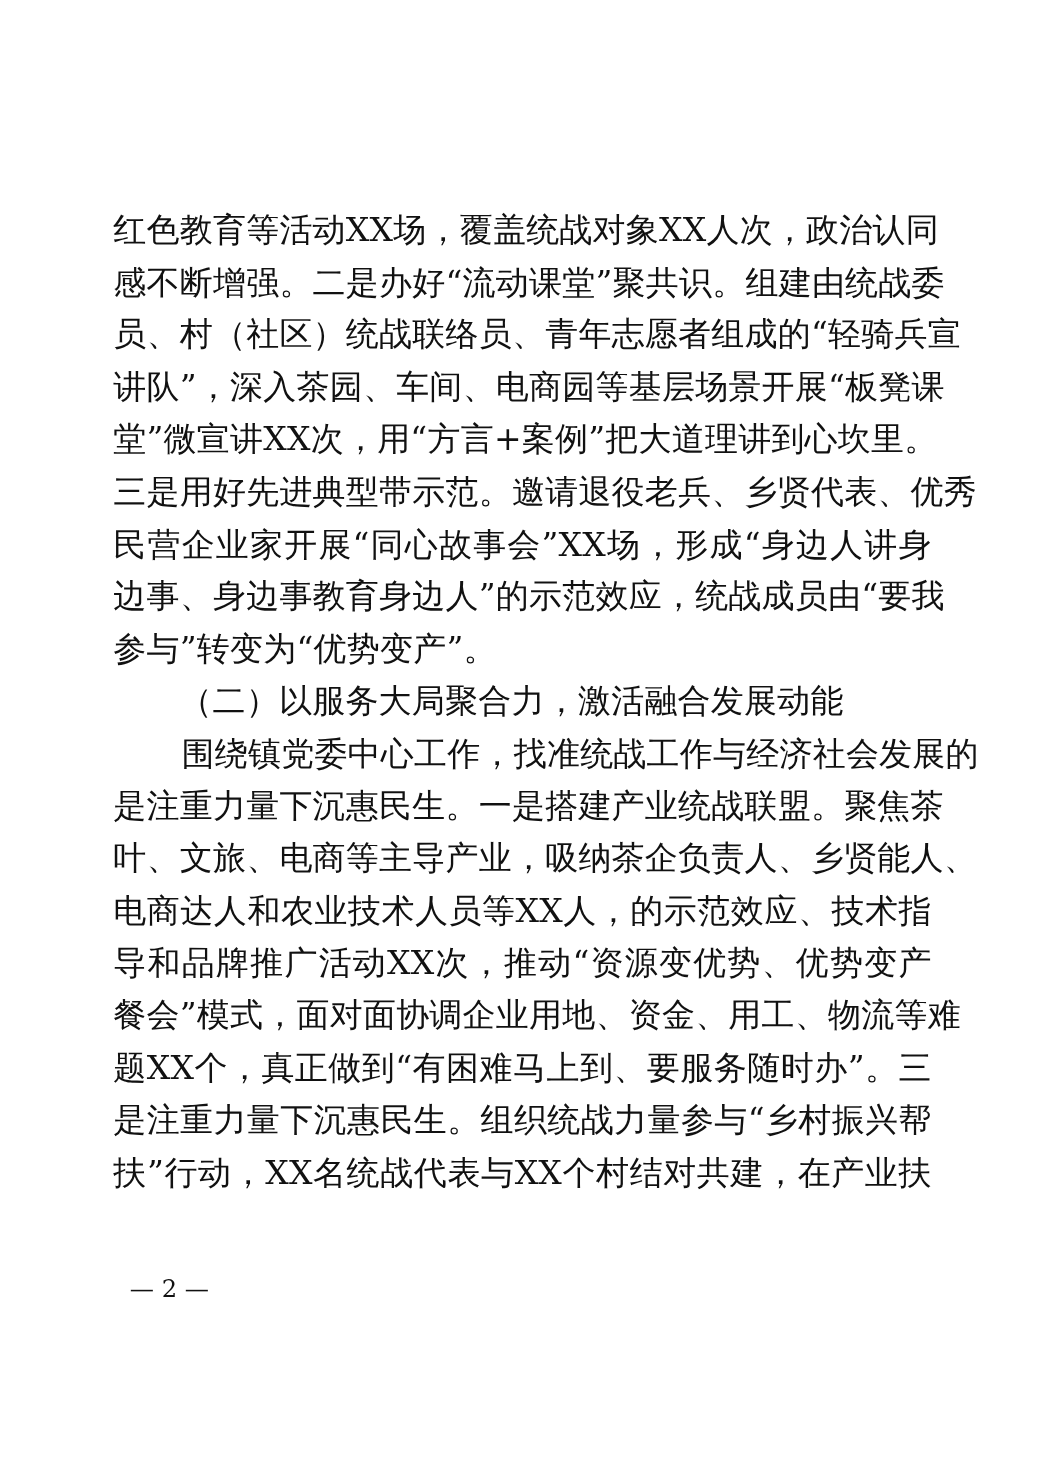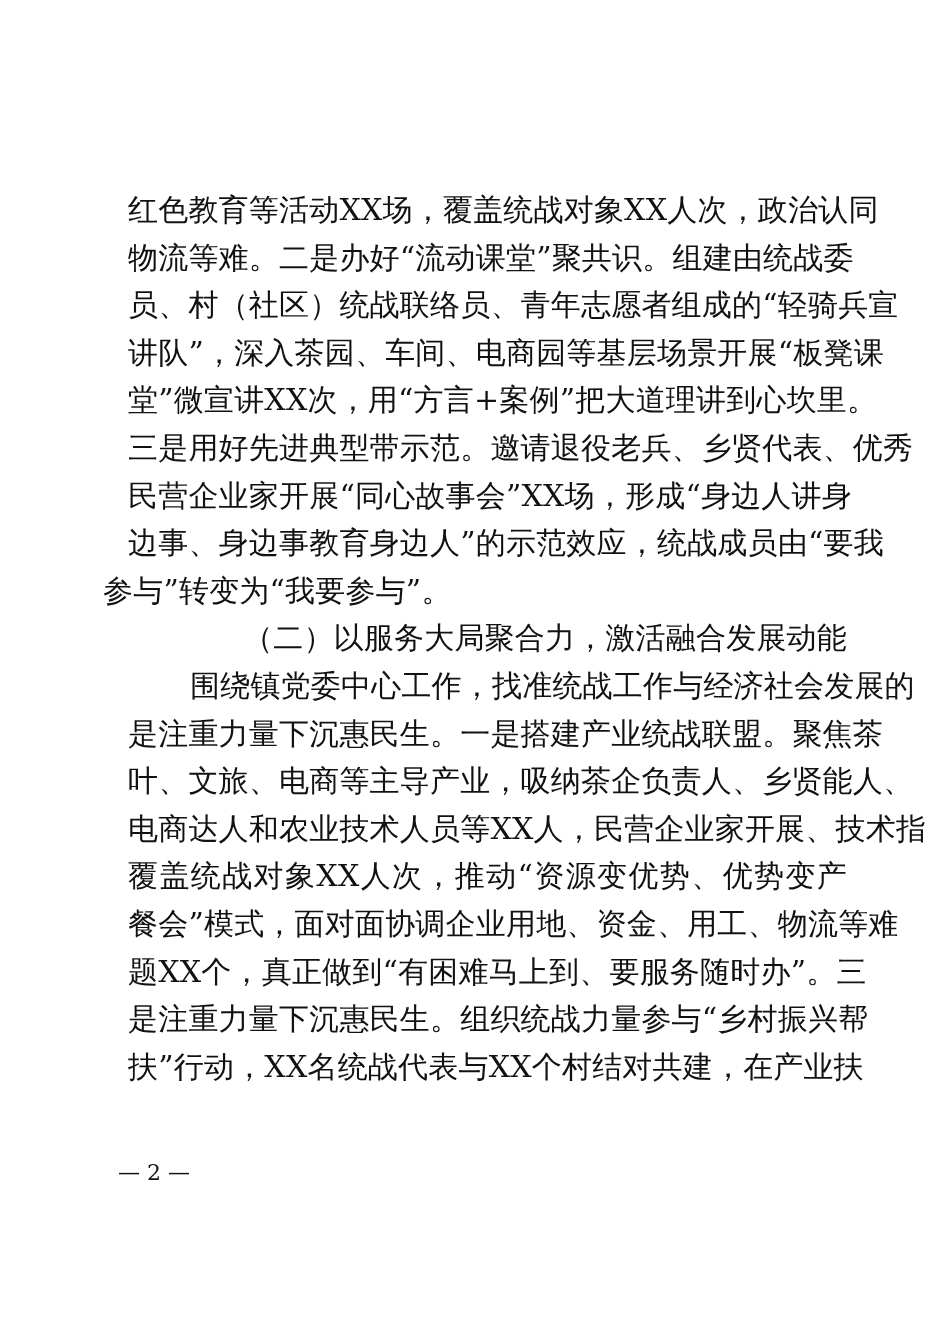--- a/index.html
+++ b/index.html
@@ -32,61 +32,59 @@
     .line {
       height: 47.6px;
       line-height: 47.6px;
       font-size: 30px;
       white-space: nowrap;
       letter-spacing: 0.2px;
     }
     .line.justify {
       text-align: justify;
       text-align-last: justify;
-      margin-left: 25px;
     }
     .line.heading {
       padding-left: 60px;
-      text-align: right;
     }
     .line.indent {
       padding-left: 62px;
     }
     .page-number {
       position: absolute;
       left: 118px;
       top: 1158px;
       font-size: 22px;
       line-height: 30px;
       white-space: nowrap;
       color: #111111;
     }
   </style>
 </head>
 <body>
 
 <div class="page">
   <div class="body-text">
     <div class="line justify">红色教育等活动XX场，覆盖统战对象XX人次，政治认同</div>
-    <div class="line justify">物流等难。二是办好“流动课堂”聚共识。组建由统战委</div>
+    <div class="line justify">感不断增强。二是办好“流动课堂”聚共识。组建由统战委</div>
     <div class="line justify">员、村（社区）统战联络员、青年志愿者组成的“轻骑兵宣</div>
     <div class="line justify">讲队”，深入茶园、车间、电商园等基层场景开展“板凳课</div>
     <div class="line justify">堂”微宣讲XX次，用“方言+案例”把大道理讲到心坎里。</div>
     <div class="line justify">三是用好先进典型带示范。邀请退役老兵、乡贤代表、优秀</div>
     <div class="line justify">民营企业家开展“同心故事会”XX场，形成“身边人讲身</div>
     <div class="line justify">边事、身边事教育身边人”的示范效应，统战成员由“要我</div>
-    <div class="line">参与”转变为“我要参与”。</div>
+    <div class="line">参与”转变为“优势变产”。</div>
 
     <div class="line heading">（二）以服务大局聚合力，激活融合发展动能</div>
 
     <div class="line justify indent">围绕镇党委中心工作，找准统战工作与经济社会发展的</div>
     <div class="line justify">是注重力量下沉惠民生。一是搭建产业统战联盟。聚焦茶</div>
     <div class="line justify">叶、文旅、电商等主导产业，吸纳茶企负责人、乡贤能人、</div>
-    <div class="line justify">电商达人和农业技术人员等XX人，民营企业家开展、技术指</div>
-    <div class="line justify">覆盖统战对象XX人次，推动“资源变优势、优势变产</div>
+    <div class="line justify">电商达人和农业技术人员等XX人，的示范效应、技术指</div>
+    <div class="line justify">导和品牌推广活动XX次，推动“资源变优势、优势变产</div>
     <div class="line justify">餐会”模式，面对面协调企业用地、资金、用工、物流等难</div>
     <div class="line justify">题XX个，真正做到“有困难马上到、要服务随时办”。三</div>
     <div class="line justify">是注重力量下沉惠民生。组织统战力量参与“乡村振兴帮</div>
     <div class="line justify">扶”行动，XX名统战代表与XX个村结对共建，在产业扶</div>
   </div>
 
   <div class="page-number">— 2 —</div>
 </div>
 
 </body></html>

